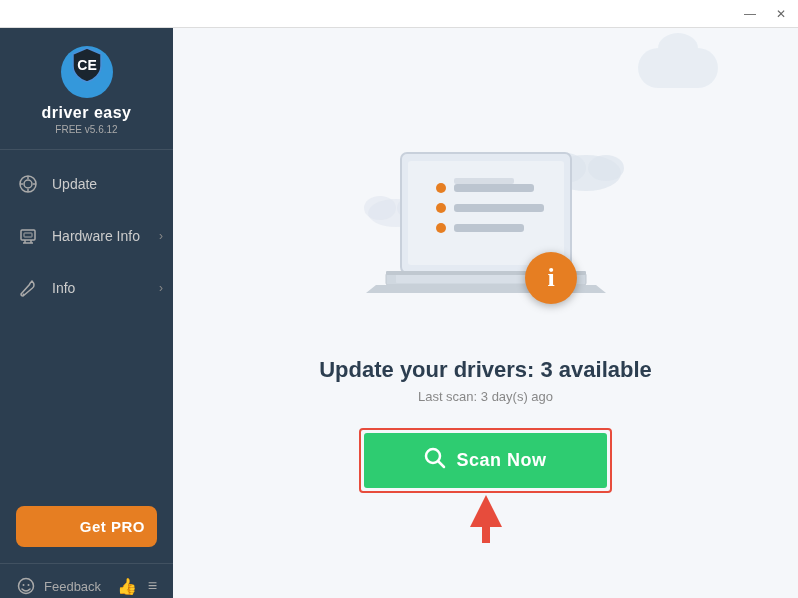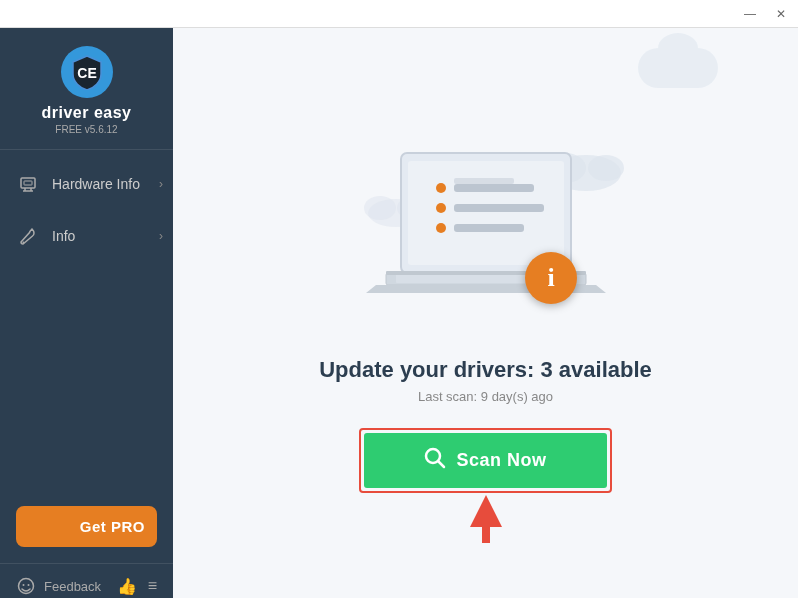--- a/index.html
+++ b/index.html
@@ -57,21 +57,21 @@
       align-items: center;
       border-bottom: 1px solid rgba(255,255,255,0.1);
     }
 
     .logo-icon {
       width: 52px;
       height: 52px;
       background: #3498db;
       border-radius: 50%;
       display: flex;
-      align-items: center;
+      align-items: flex-start;
       justify-content: center;
       margin-bottom: 6px;
       font-size: 22px;
       font-weight: bold;
       color: white;
       position: relative;
       text-decoration: underline;
     }
 
     .logo-text {
@@ -289,20 +289,33 @@
           <text x="18" y="24" text-anchor="middle" font-size="14" font-weight="bold" fill="white" font-family="Arial">CE</text>
         </svg>
       </div>
       <div class="logo-text">driver easy</div>
       <div class="logo-version">FREE v5.6.12</div>
     </div>
 
     <nav class="sidebar-nav">
 
 
+      <div class="nav-item">
+        <div class="nav-icon">
+          <svg width="20" height="20" viewBox="0 0 20 20" fill="none">
+            <circle cx="10" cy="10" r="8" stroke="#aaa" stroke-width="1.5" fill="none"></circle>
+            <circle cx="10" cy="10" r="4" stroke="#aaa" stroke-width="1.5" fill="none"></circle>
+            <line x1="10" y1="2" x2="10" y2="5" stroke="#aaa" stroke-width="1.5"></line>
+            <line x1="10" y1="15" x2="10" y2="18" stroke="#aaa" stroke-width="1.5"></line>
+            <line x1="2" y1="10" x2="5" y2="10" stroke="#aaa" stroke-width="1.5"></line>
+            <line x1="15" y1="10" x2="18" y2="10" stroke="#aaa" stroke-width="1.5"></line>
+          </svg>
+        </div>
+        <span class="nav-label">Update</span>
+      </div>
 
       <div class="nav-item">
         <div class="nav-icon">
           <svg width="20" height="20" viewBox="0 0 20 20" fill="none">
             <rect x="3" y="4" width="14" height="10" rx="1" stroke="#aaa" stroke-width="1.5" fill="none"></rect>
             <rect x="6" y="7" width="8" height="4" rx="0.5" stroke="#aaa" stroke-width="1" fill="none"></rect>
             <line x1="7" y1="14" x2="7" y2="17" stroke="#aaa" stroke-width="1.5"></line>
             <line x1="13" y1="14" x2="13" y2="17" stroke="#aaa" stroke-width="1.5"></line>
             <line x1="5" y1="17" x2="15" y2="17" stroke="#aaa" stroke-width="1.5"></line>
           </svg>
@@ -385,21 +398,21 @@
 
         <polygon points="30,152 250,152 260,160 20,160" fill="#c8d0d8"></polygon>
 
         <circle cx="205" cy="145" r="26" fill="#e67e22" filter="drop-shadow(0 2px 4px rgba(0,0,0,0.3))"></circle>
         <text x="205" y="153" text-anchor="middle" font-size="26" font-weight="bold" fill="white" font-family="Georgia, serif">i</text>
       </svg>
     </div>
 
     <div class="main-title">Update your drivers: 3 available</div>
 
-    <div class="main-subtitle">Last scan: 9 day(s) ago</div>
+    <div class="main-subtitle">Last scan: 3 day(s) ago</div>
 
     <div style="position: relative;">
       <div class="scan-btn-wrapper">
         <button class="scan-now-btn">
           <span class="scan-btn-icon">
             <svg width="22" height="22" viewBox="0 0 22 22" fill="none">
               <circle cx="9" cy="9" r="7" stroke="white" stroke-width="2.5" fill="none"></circle>
               <line x1="14.5" y1="14.5" x2="20" y2="20" stroke="white" stroke-width="2.5" stroke-linecap="round"></line>
             </svg>
           </span>

